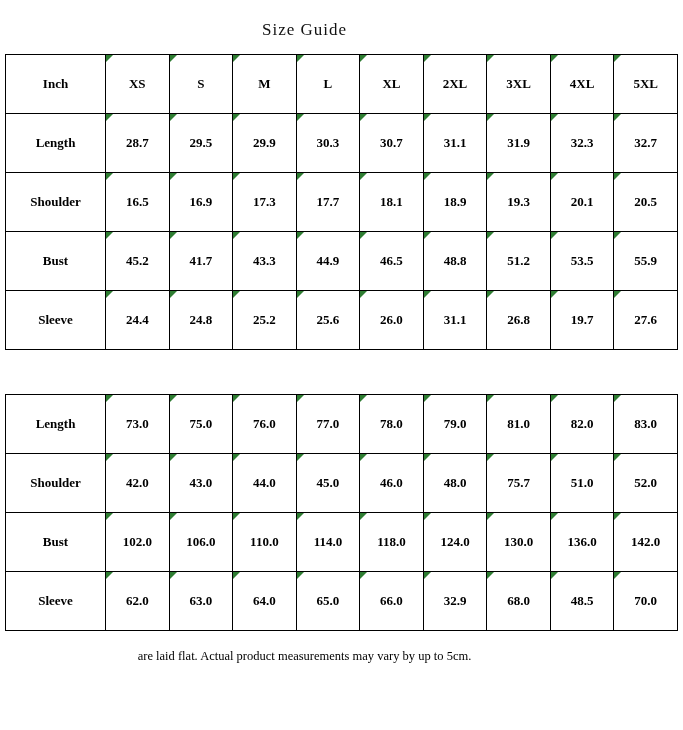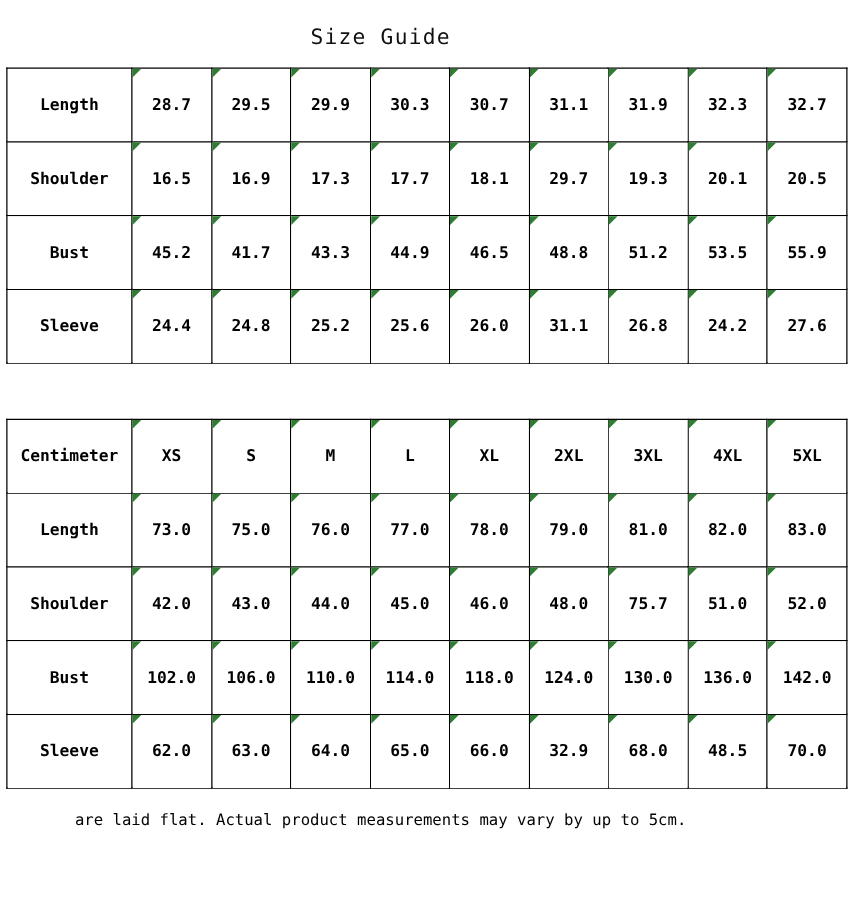--- a/index.html
+++ b/index.html
@@ -12,20 +12,21 @@
     background: #ffffff;
     font-family: "DejaVu Sans Mono", monospace;
     color: #000000;
     overflow: hidden;
   }
   .page {
     position: relative;
     width: 609px;
     height: 730px;
     box-sizing: border-box;
+    font-family: Liberation Serif, serif;
   }
   .title {
     text-align: center;
     font-size: 17px;
     letter-spacing: 1px;
     padding-top: 20px;
     padding-bottom: 14px;
     color: #111;
   }
   table.size-table {
@@ -82,39 +83,51 @@
 </head>
 <body>
 
 <div class="page">
 
   <div class="title">Size Guide</div>
 
   <table class="size-table">
     <tbody>
       <tr>
+        <td class="unit-head">Inch</td>
+        <td class="corner">XS</td>
+        <td class="corner">S</td>
+        <td class="corner">M</td>
+        <td class="corner">L</td>
+        <td class="corner">XL</td>
+        <td class="corner">2XL</td>
+        <td class="corner">3XL</td>
+        <td class="corner">4XL</td>
+        <td class="corner">5XL</td>
+      </tr>
+      <tr>
         <td class="row-head">Length</td>
         <td class="val corner">28.7</td>
         <td class="val corner">29.5</td>
         <td class="val corner">29.9</td>
         <td class="val corner">30.3</td>
         <td class="val corner">30.7</td>
         <td class="val corner">31.1</td>
         <td class="val corner">31.9</td>
         <td class="val corner">32.3</td>
         <td class="val corner">32.7</td>
       </tr>
       <tr>
         <td class="row-head">Shoulder</td>
         <td class="val corner">16.5</td>
         <td class="val corner">16.9</td>
         <td class="val corner">17.3</td>
         <td class="val corner">17.7</td>
         <td class="val corner">18.1</td>
-        <td class="val corner">29.7</td>
+        <td class="val corner">18.9</td>
         <td class="val corner">19.3</td>
         <td class="val corner">20.1</td>
         <td class="val corner">20.5</td>
       </tr>
       <tr>
         <td class="row-head">Bust</td>
         <td class="val corner">45.2</td>
         <td class="val corner">41.7</td>
         <td class="val corner">43.3</td>
         <td class="val corner">44.9</td>
@@ -126,42 +139,30 @@
       </tr>
       <tr>
         <td class="row-head">Sleeve</td>
         <td class="val corner">24.4</td>
         <td class="val corner">24.8</td>
         <td class="val corner">25.2</td>
         <td class="val corner">25.6</td>
         <td class="val corner">26.0</td>
         <td class="val corner">31.1</td>
         <td class="val corner">26.8</td>
-        <td class="val corner">24.2</td>
+        <td class="val corner">19.7</td>
         <td class="val corner">27.6</td>
       </tr>
     </tbody>
   </table>
 
   <div class="gap"></div>
 
   <table class="size-table">
     <tbody>
-      <tr>
-        <td class="unit-head">Centimeter</td>
-        <td class="corner">XS</td>
-        <td class="corner">S</td>
-        <td class="corner">M</td>
-        <td class="corner">L</td>
-        <td class="corner">XL</td>
-        <td class="corner">2XL</td>
-        <td class="corner">3XL</td>
-        <td class="corner">4XL</td>
-        <td class="corner">5XL</td>
-      </tr>
       <tr>
         <td class="row-head">Length</td>
         <td class="val corner">73.0</td>
         <td class="val corner">75.0</td>
         <td class="val corner">76.0</td>
         <td class="val corner">77.0</td>
         <td class="val corner">78.0</td>
         <td class="val corner">79.0</td>
         <td class="val corner">81.0</td>
         <td class="val corner">82.0</td>

